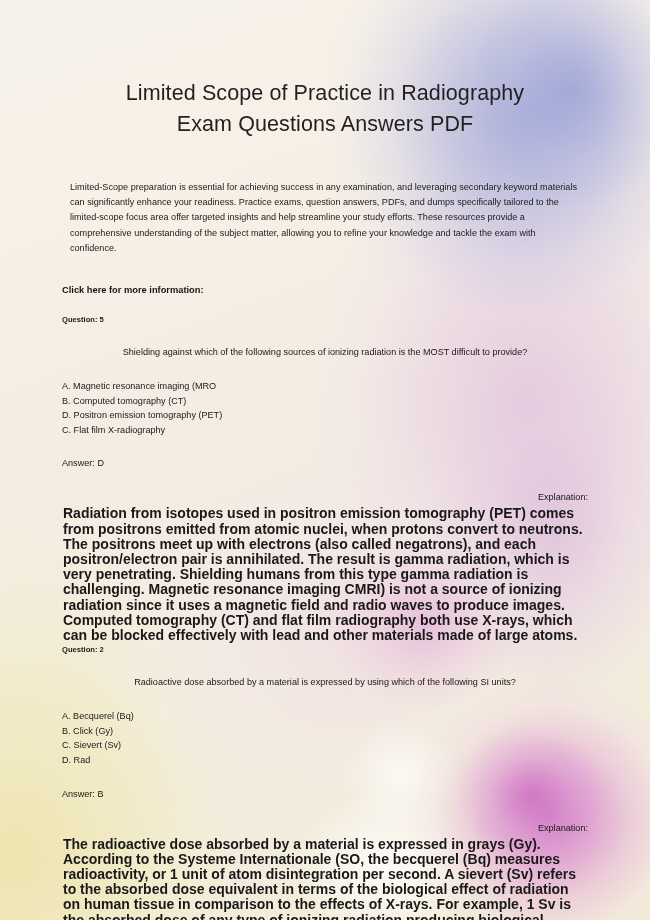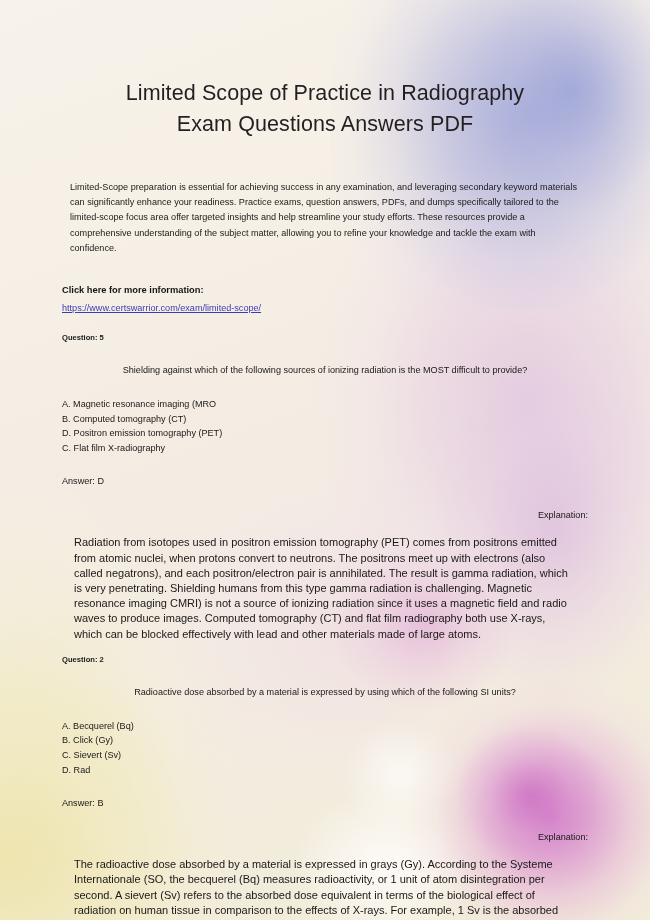--- a/index.html
+++ b/index.html
@@ -275,24 +275,25 @@
   .expl-label {
     margin: 0;
     padding-top: 19px;
     font-size: 9.1px;
     line-height: 15px;
     color: #1A1818;
     text-align: right;
   }
 
   .expl-body {
-    margin: 12px;
-    font-size: 11px;
+    margin: 1px;
+    font-size: 14px;
     line-height: 15.2px;
     color: #1A1818;
+    font-weight: bold;
   }
 </style>
 </head>
 <body>
 
 <div id="page">
 
   <div class="wash wash-base"></div>
   <div class="wash wash-cream"></div>
   <div class="wash wash-cream2"></div>
@@ -310,21 +311,20 @@
   <div id="content">
 
     <h1 class="doc-title">
       <span>Limited Scope of Practice in Radiography</span>
       <span class="line2">Exam Questions Answers PDF</span>
     </h1>
 
     <p class="intro">Limited-Scope preparation is essential for achieving success in any examination, and leveraging secondary keyword materials can significantly enhance your readiness. Practice exams, question answers, PDFs, and dumps specifically tailored to the limited-scope focus area offer targeted insights and help streamline your study efforts. These resources provide a comprehensive understanding of the subject matter, allowing you to refine your knowledge and tackle the exam with confidence.</p>
 
     <p class="cta-label">Click here for more information:</p>
-    <a class="cta-link" href="#">https://www.certswarrior.com/exam/limited-scope/</a>
 
     
     <div>
       <p class="q-label">Question: 5</p>
       <p class="q-text">Shielding against which of the following sources of ionizing radiation is the MOST difficult to provide?</p>
       <ul class="options">
         <li>A. Magnetic resonance imaging (MRO</li>
         <li>B. Computed tomography (CT)</li>
         <li>D. Positron emission tomography (PET)</li>
         <li>C. Flat film X-radiography</li>

